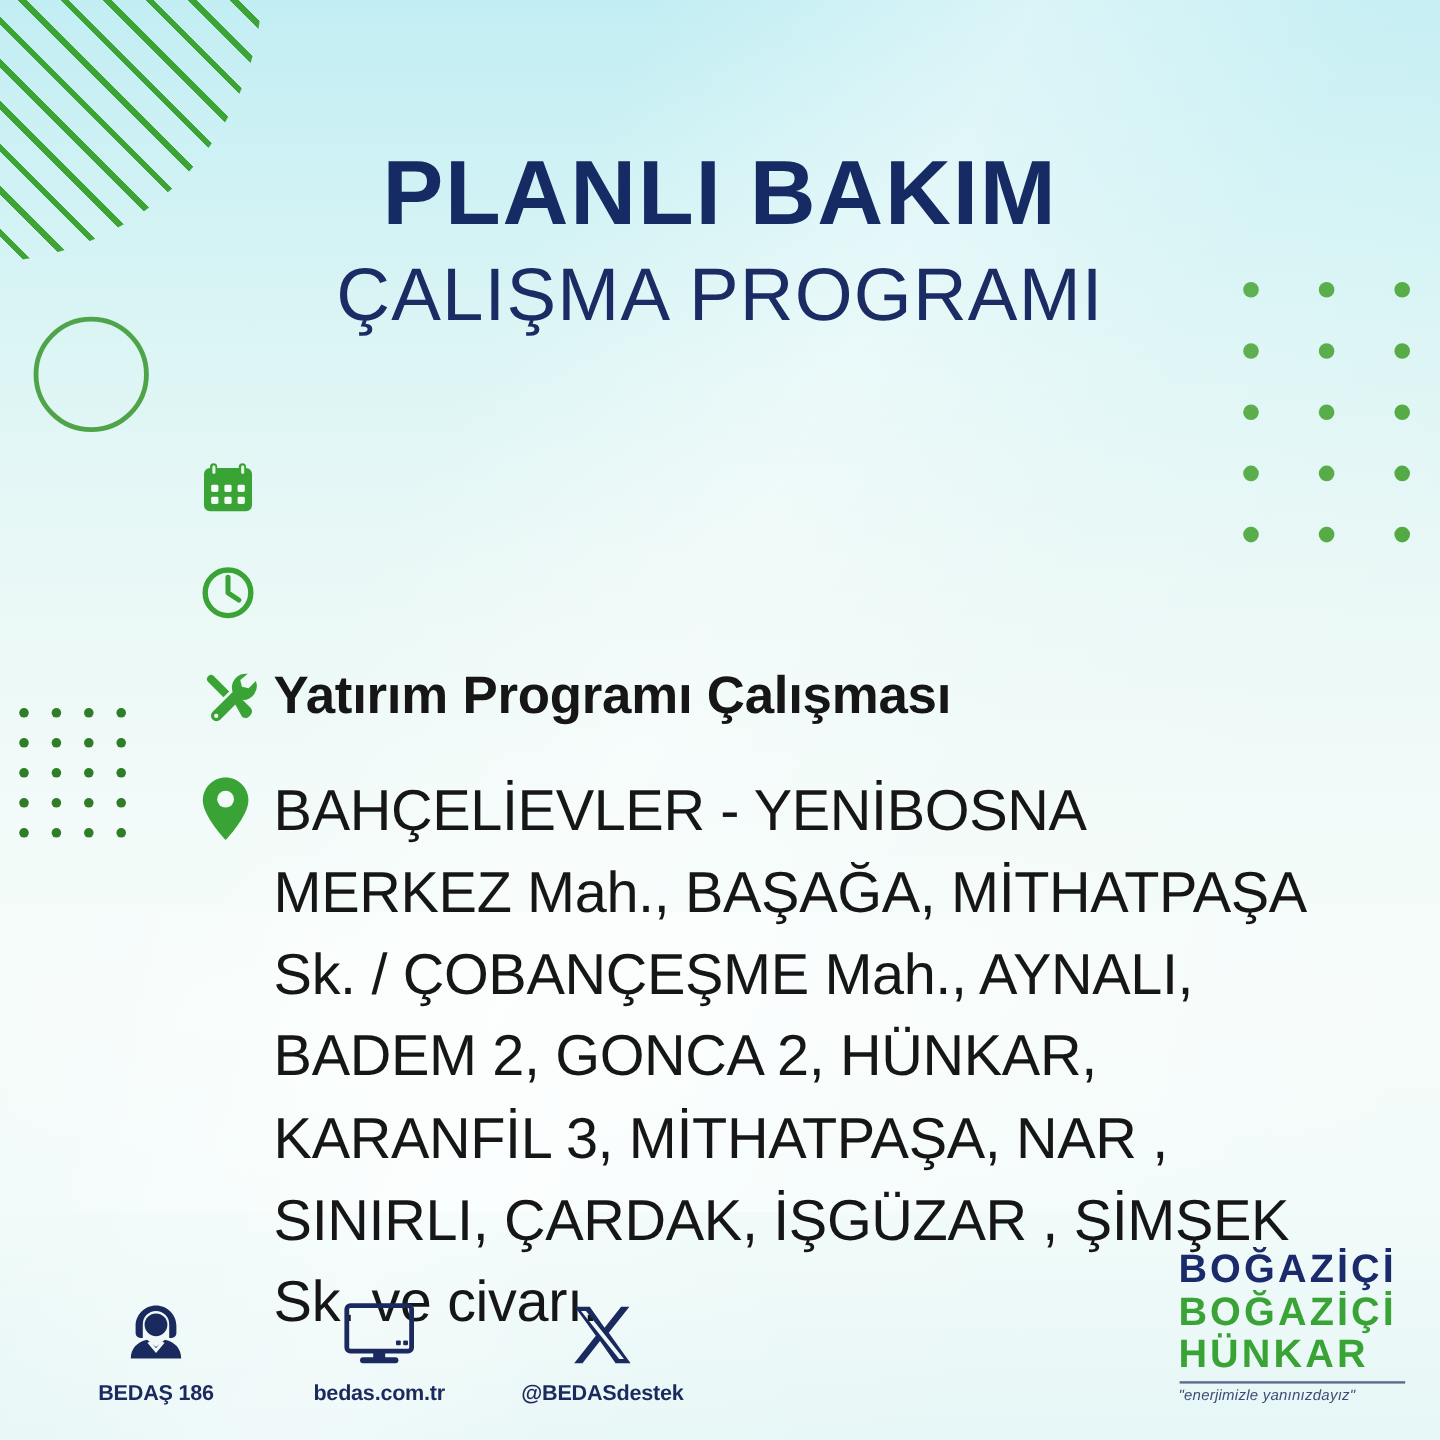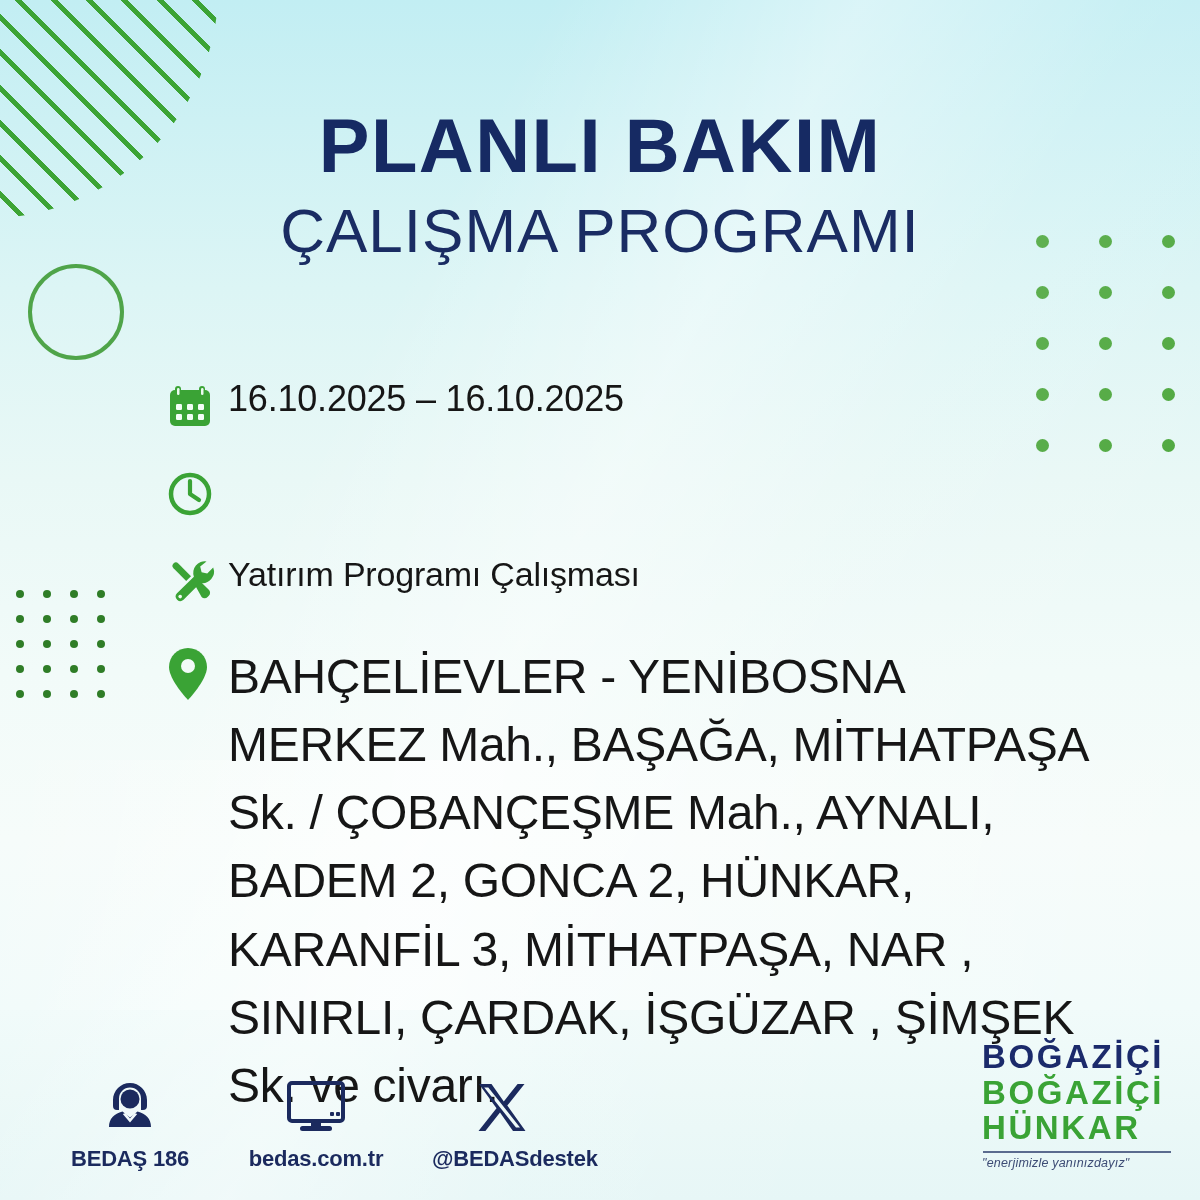--- a/index.html
+++ b/index.html
@@ -131,21 +131,21 @@
     text-align: center;
   }
 
   .title-main {
     font-family: "Liberation Sans", sans-serif;
     font-weight: 700;
     font-size: 76px;
     letter-spacing: 1.5px;
     color: #162a63;
     line-height: 1.0;
-    margin: 0;
+    margin: 16px;
     white-space: nowrap;
   }
 
   .title-sub {
     font-family: Liberation Sans, sans-serif;
     font-weight: 400;
     font-size: 62px;
     letter-spacing: 1px;
     color: #1a2c63;
     line-height: 1.0;
@@ -186,21 +186,22 @@
     padding-top: 4px;
     letter-spacing: -0.2px;
   }
 
   #row-date .txt,
   #row-time .txt {
     font-size: 36px;
   }
 
   #row-work .txt {
-    font-size: 34px;
+    font-size: 44px;
+    font-weight: bold;
   }
 
   #row-loc {
     align-items: flex-start;
     margin-top: 6px;
   }
 
   #row-loc .txt {
     font-size: 48px;
     line-height: 1.42;
@@ -231,21 +232,21 @@
     height: 62px;
     display: flex;
     align-items: flex-end;
     justify-content: center;
   }
 
   .f-item .f-label {
     margin-top: 11px;
     font-family: "Liberation Sans", sans-serif;
     font-weight: 700;
-    font-size: 22px;
+    font-size: 18px;
     color: #1b2a5e;
     letter-spacing: -0.2px;
     white-space: nowrap;
   }
 
   
   .brand {
     position: absolute;
     right: 22px;
     bottom: 30px;
@@ -352,21 +353,20 @@
           <rect x="11" y="6" width="2.5" height="7" rx="1.2" fill="#eafaf0"></rect>
           <rect x="35" y="6" width="2.5" height="7" rx="1.2" fill="#eafaf0"></rect>
           <rect x="10" y="22" width="6" height="6" rx="1.2" fill="#f3fdf6"></rect>
           <rect x="21" y="22" width="6" height="6" rx="1.2" fill="#f3fdf6"></rect>
           <rect x="32" y="22" width="6" height="6" rx="1.2" fill="#f3fdf6"></rect>
           <rect x="10" y="32" width="6" height="6" rx="1.2" fill="#f3fdf6"></rect>
           <rect x="21" y="32" width="6" height="6" rx="1.2" fill="#f3fdf6"></rect>
           <rect x="32" y="32" width="6" height="6" rx="1.2" fill="#f3fdf6"></rect>
         </svg>
       </div>
-      <div class="txt">16.10.2025 – 16.10.2025</div>
     </div>
 
     <div class="row" id="row-time">
       <div class="ico">
         <svg width="48" height="48" viewBox="0 0 48 48" aria-hidden="true">
           <circle cx="24" cy="24" r="19" fill="none" stroke="#3aa335" stroke-width="4.5"></circle>
           <path d="M24 11 L24 24 L33 30" fill="none" stroke="#3aa335" stroke-width="4.2" stroke-linecap="round" stroke-linejoin="round"></path>
         </svg>
       </div>
     </div>

